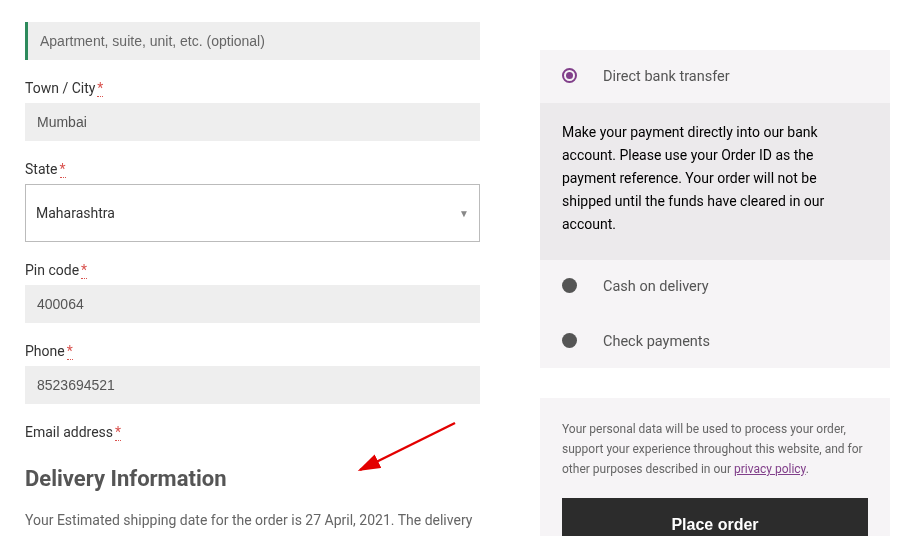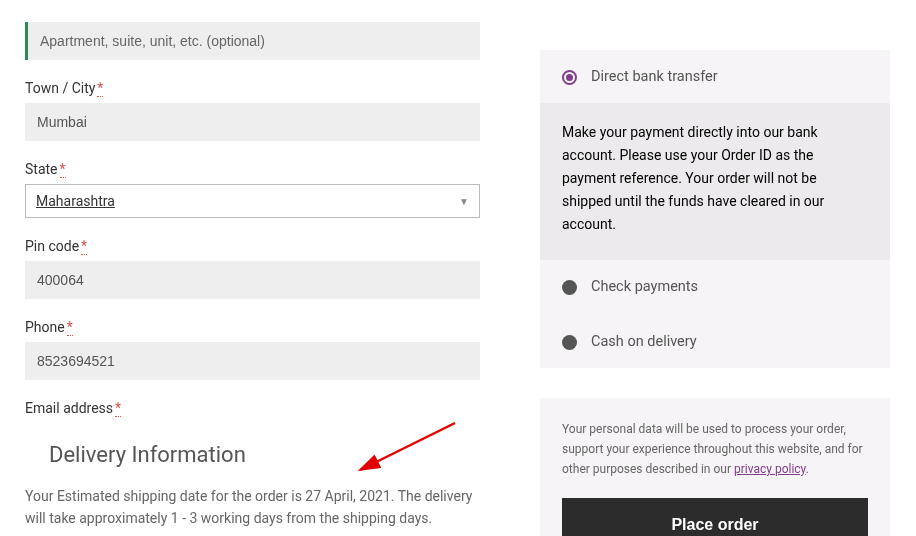--- a/index.html
+++ b/index.html
@@ -43,57 +43,55 @@
   }
   .text-input::placeholder { color: #666; }
   .addr2-input {
     border-left: 3px solid #2d8a5c;
   }
   .select-wrap {
     position: relative;
     width: 100%;
     border: 1px solid #bbb;
     background: #fff;
-    padding: 8px 10px;
+    padding: 20px 10px;
     font-size: 14px;
     color: #333;
     cursor: pointer;
-    text-decoration: underline;
   }
   .select-caret {
     position: absolute;
     right: 10px;
     top: 50%;
     transform: translateY(-50%);
     font-size: 10px;
     color: #888;
   }
 
   .section-heading {
     font-size: 22px;
-    font-weight: 400;
+    font-weight: 700;
     color: #555;
     margin-top: 26px;
     margin-bottom: 18px;
-    margin-left: 24px;
   }
   .delivery-text {
     font-size: 14px;
     color: #666;
     line-height: 1.6;
   }
 
   .payment-panel {
     background: #f6f4f6;
   }
   .payment-option {
     padding: 18px 22px;
     display: flex;
-    align-items: flex-end;
-    gap: 14px;
+    align-items: flex-start;
+    gap: 26px;
     cursor: pointer;
   }
   .payment-option + .payment-option { margin-top: 2px; }
   .radio {
     width: 15px;
     height: 15px;
     border-radius: 50%;
     border: 2px solid #555;
     display: inline-flex;
     align-items: center;
@@ -213,26 +211,26 @@
 
       <div class="payment-option">
         <span class="radio selected"></span>
         <span class="option-label">Direct bank transfer</span>
       </div>
 
       <div class="payment-desc">Make your payment directly into our bank account. Please use your Order ID as the payment reference. Your order will not be shipped until the funds have cleared in our account.</div>
 
       <div class="payment-option">
         <span class="radio unselected"></span>
-        <span class="option-label">Check payments</span>
+        <span class="option-label">Cash on delivery</span>
       </div>
 
       <div class="payment-option">
         <span class="radio unselected"></span>
-        <span class="option-label">Cash on delivery</span>
+        <span class="option-label">Check payments</span>
       </div>
     </div>
 
     <div class="privacy-block">
       <p class="privacy-text">
         <span>Your personal data will be used to process your order, support your experience throughout this website, and for other purposes described in our </span><a href="#" class="privacy-link">privacy policy</a><span>.</span>
       </p>
       <button class="place-order-btn">Place order</button>
     </div>
   </div>

